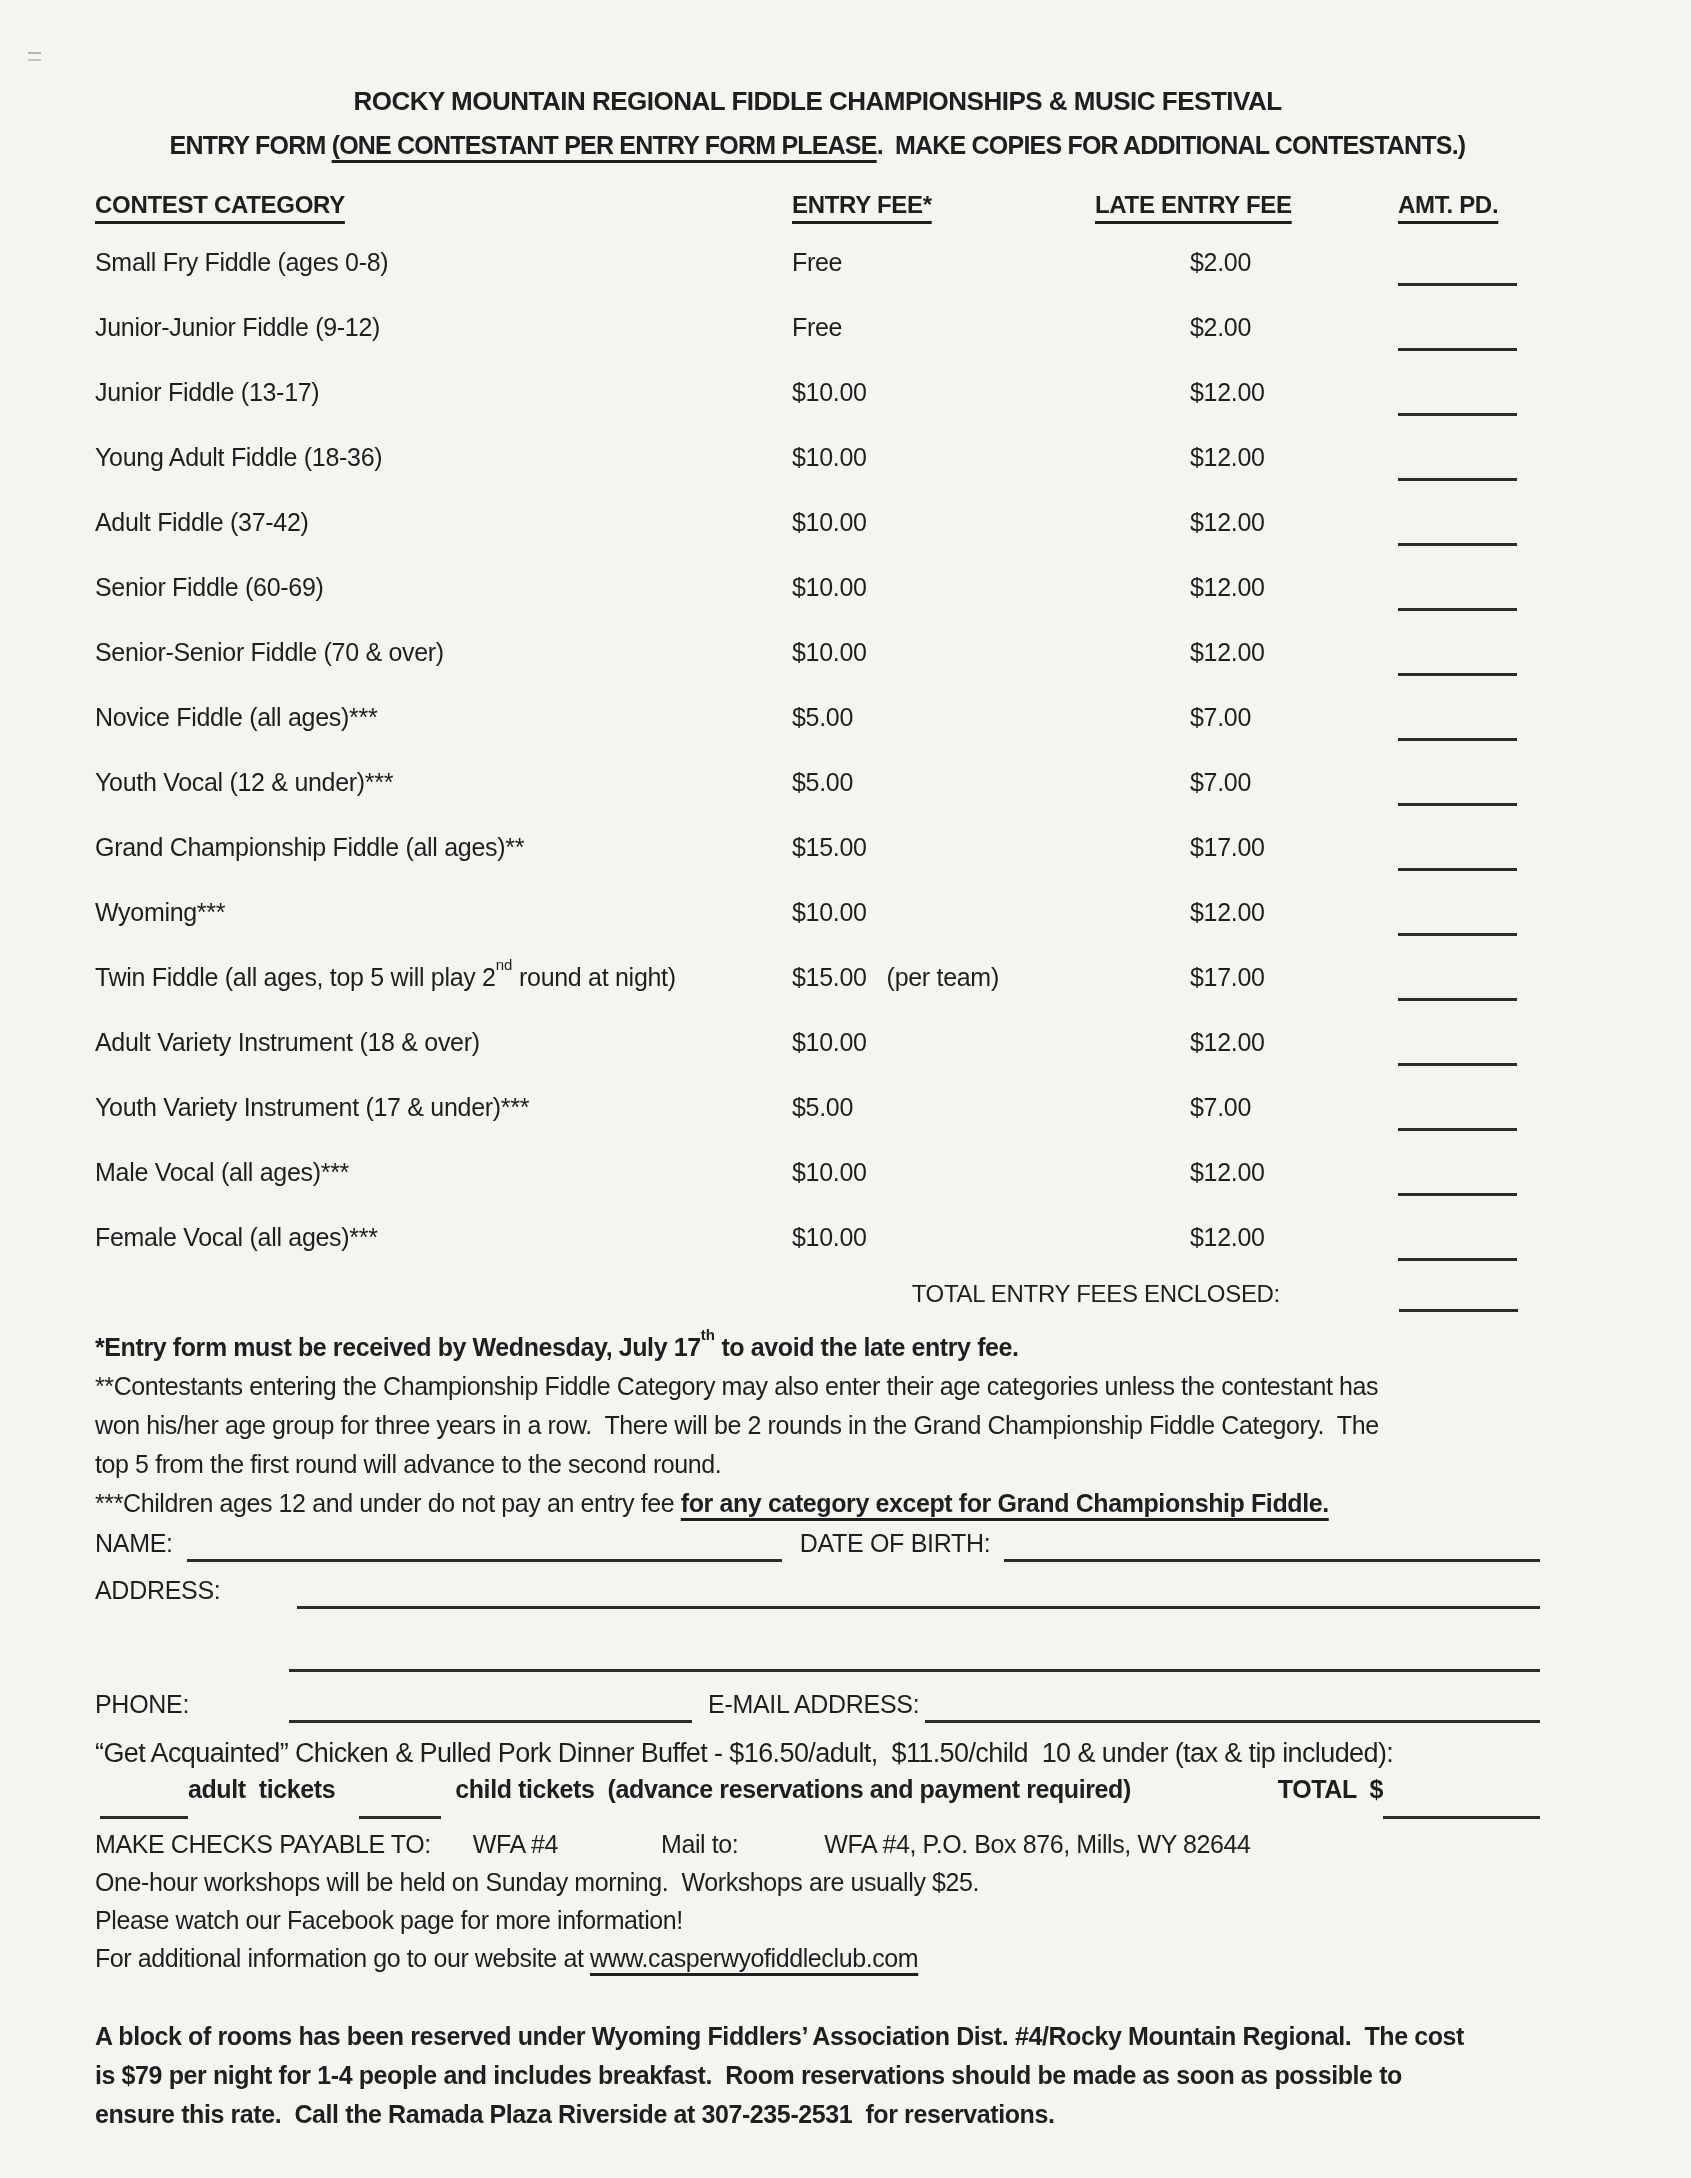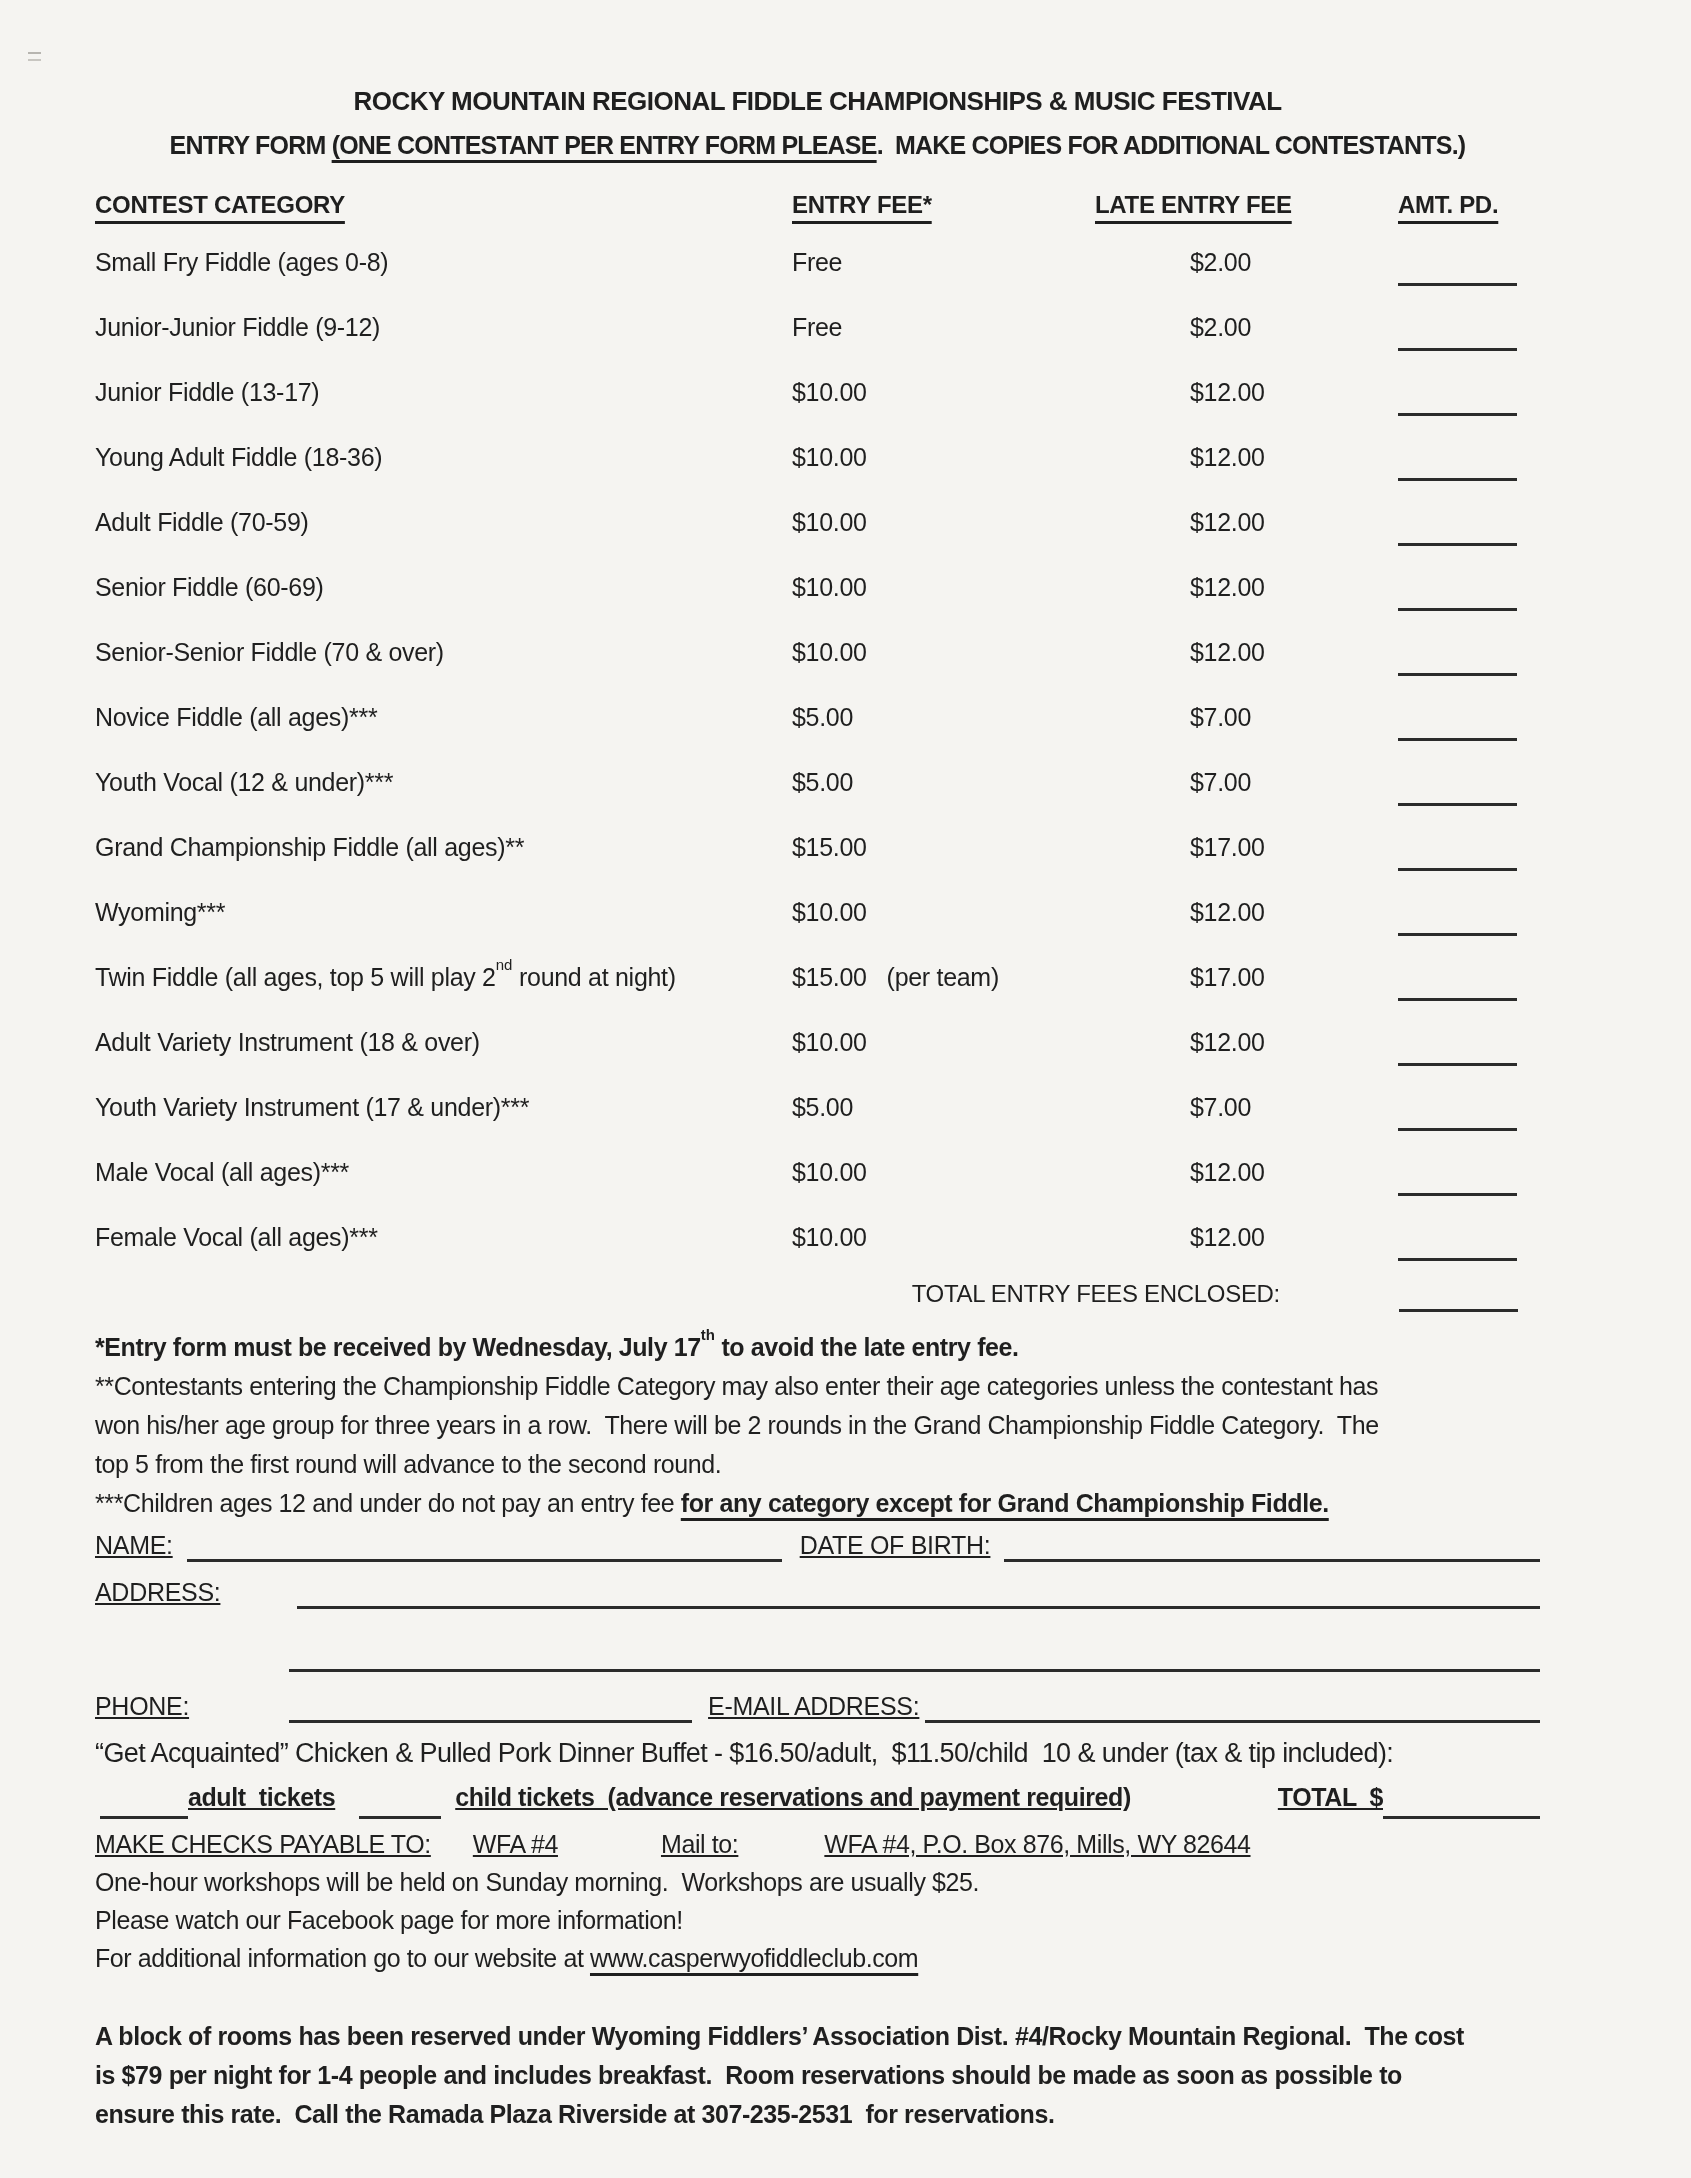--- a/index.html
+++ b/index.html
@@ -30,21 +30,21 @@
   .blank-line{display:inline-block;width:119px;border-bottom:3px solid #2b2b2b;height:26px;}
 
   .total-row{display:grid;grid-template-columns:697px 607px 1fr;align-items:center;height:48px;font-size:24px;letter-spacing:-0.3px;}
   .total-label{text-align:right;padding-right:119px;white-space:pre;}
   .total-row .t-amt{align-self:stretch;display:flex;align-items:flex-end;padding-bottom:6px;}
 
   .notes{margin-top:4px;font-size:25px;letter-spacing:-0.4px;line-height:39px;}
   .b{font-weight:bold;}
   .emph{font-weight:bold;text-decoration:underline;text-decoration-thickness:3px;text-underline-offset:6px;}
 
-  .field-row{display:flex;align-items:center;font-size:25px;letter-spacing:-0.3px;white-space:normal;text-decoration:underline;}
+  .field-row{display:flex;align-items:flex-start;font-size:25px;letter-spacing:-0.3px;white-space:normal;}
   .blank{display:inline-block;border-bottom:3px solid #2b2b2b;height:30px;align-self:flex-end;}
   .mt{margin-top:14px;}
   .lbl{white-space:pre;}
 
   .dinner-line{margin-top:10px;font-size:27px;font-weight:normal;letter-spacing:-0.6px;line-height:40px;}
   .tickets-row{margin-top:2px;height:44px;font-weight:bold;font-size:25px;letter-spacing:-0.4px;}
   .info{font-size:25px;letter-spacing:-0.4px;line-height:38px;}
   .checks-row{margin-top:6px;}
   .lodging{margin-top:40px;font-weight:bold;font-size:25px;letter-spacing:-0.4px;line-height:39px;}
 </style>
@@ -93,21 +93,21 @@
         </div>
         <div class="t-row">
           <div class="t-cat">Young Adult Fiddle (18-36)</div>
           <div class="t-fee">$10.00</div>
           <div class="t-late">$12.00</div>
           <div class="t-amt">
             <span class="blank-line"></span>
           </div>
         </div>
         <div class="t-row">
-          <div class="t-cat">Adult Fiddle (70-59)</div>
+          <div class="t-cat">Adult Fiddle (37-42)</div>
           <div class="t-fee">$10.00</div>
           <div class="t-late">$12.00</div>
           <div class="t-amt">
             <span class="blank-line"></span>
           </div>
         </div>
         <div class="t-row">
           <div class="t-cat">Senior Fiddle (60-69)</div>
           <div class="t-fee">$10.00</div>
           <div class="t-late">$12.00</div>

